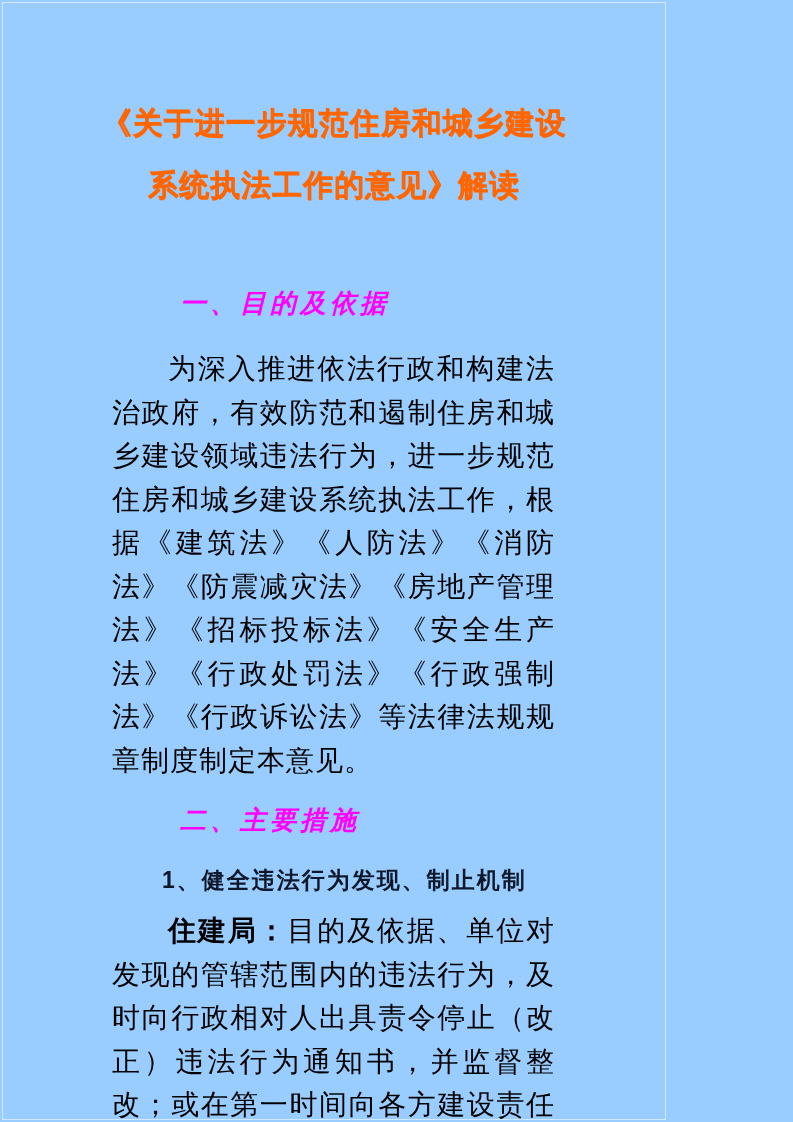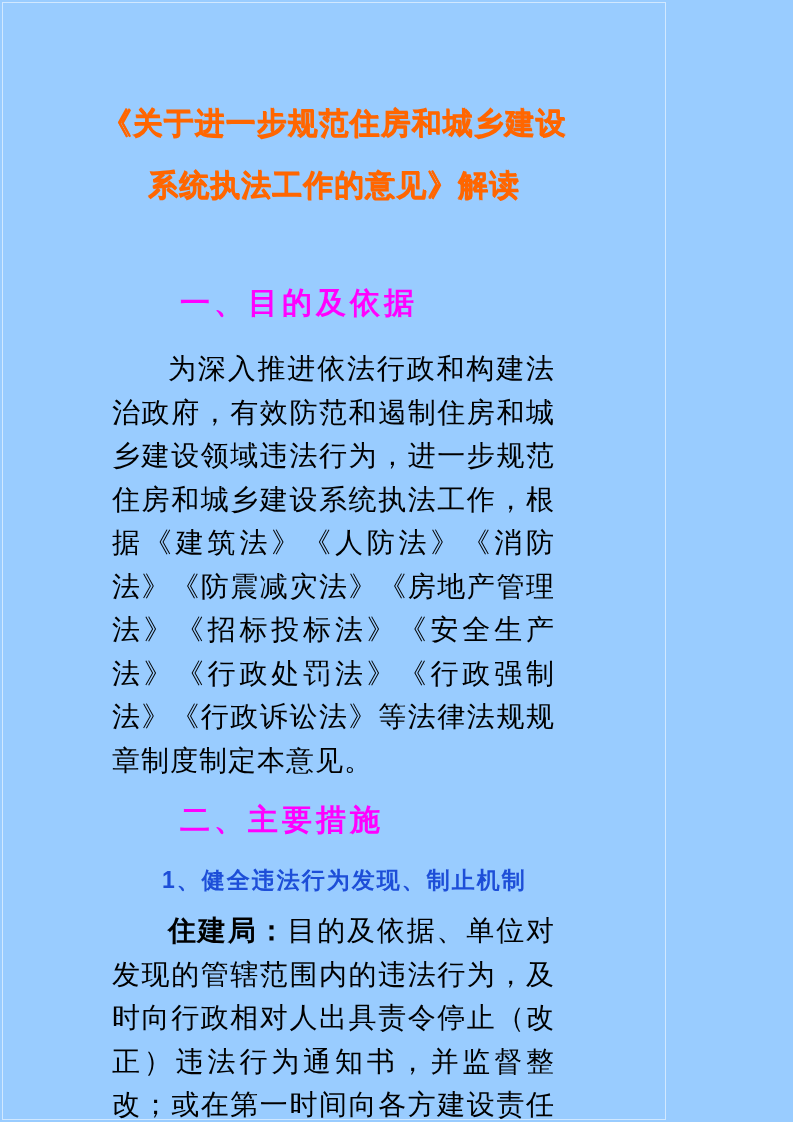--- a/index.html
+++ b/index.html
@@ -33,31 +33,32 @@
     font-weight: bold;
     line-height: 62px;
     letter-spacing: 1px;
     font-family: "DejaVu Serif", serif;
     text-shadow: 0.5px 0.5px 0 #ff6600;
   }
   .title-line { display: block; }
   .heading {
     margin: 0 0 0 180px;
     color: #ff00ff;
-    font-size: 30px;
+    font-size: 26px;
     font-weight: bold;
+    font-style: italic;
     letter-spacing: 4px;
     line-height: 40px;
     font-family: "DejaVu Serif", serif;
   }
   .heading-1 { margin-top: 67px; }
   .heading-2 { margin-top: 18px; }
   .subheading {
     margin: 23px 0 0 162px;
-    color: #1d4ed8;
+    color: #0f172a;
     font-size: 23px;
     font-weight: bold;
     letter-spacing: 2px;
     line-height: 34px;
     font-family: "Liberation Sans", sans-serif;
   }
   .body-para {
     margin: 0 113px 0 112px;
     font-size: 28px;
     line-height: 43.5px;

